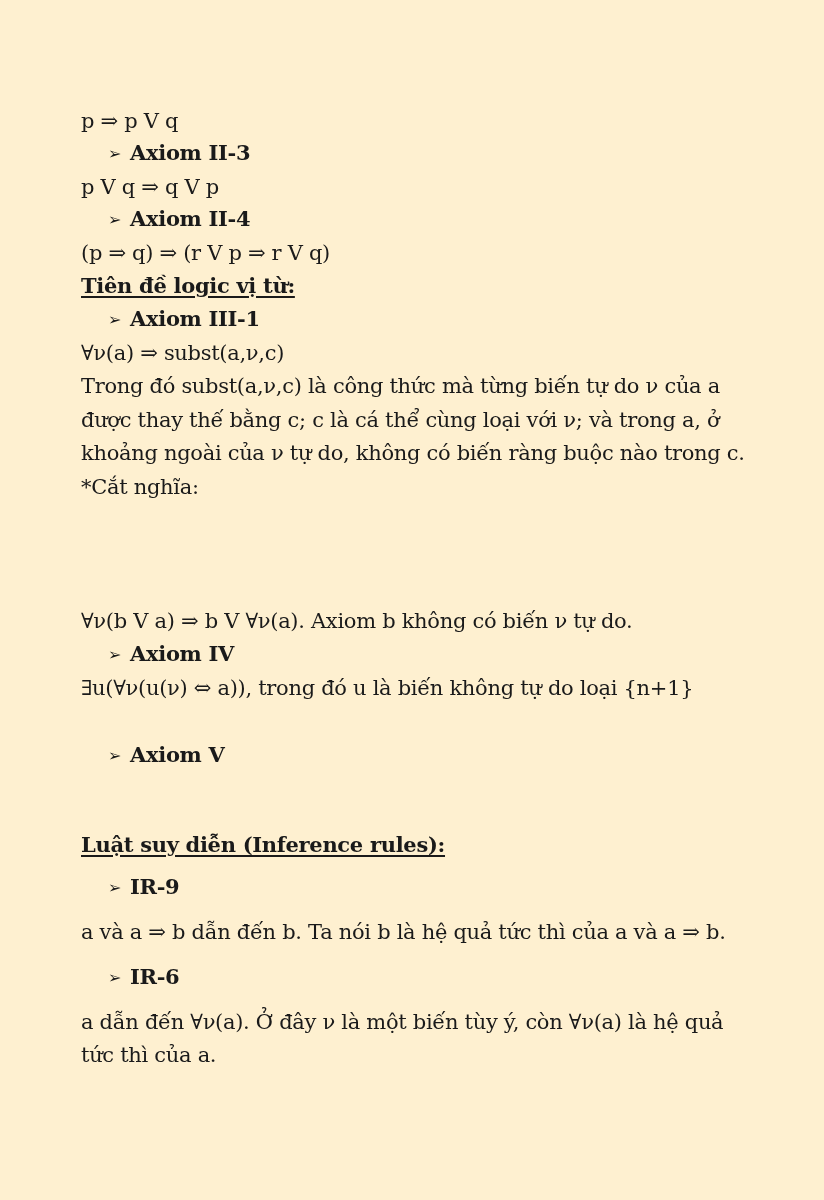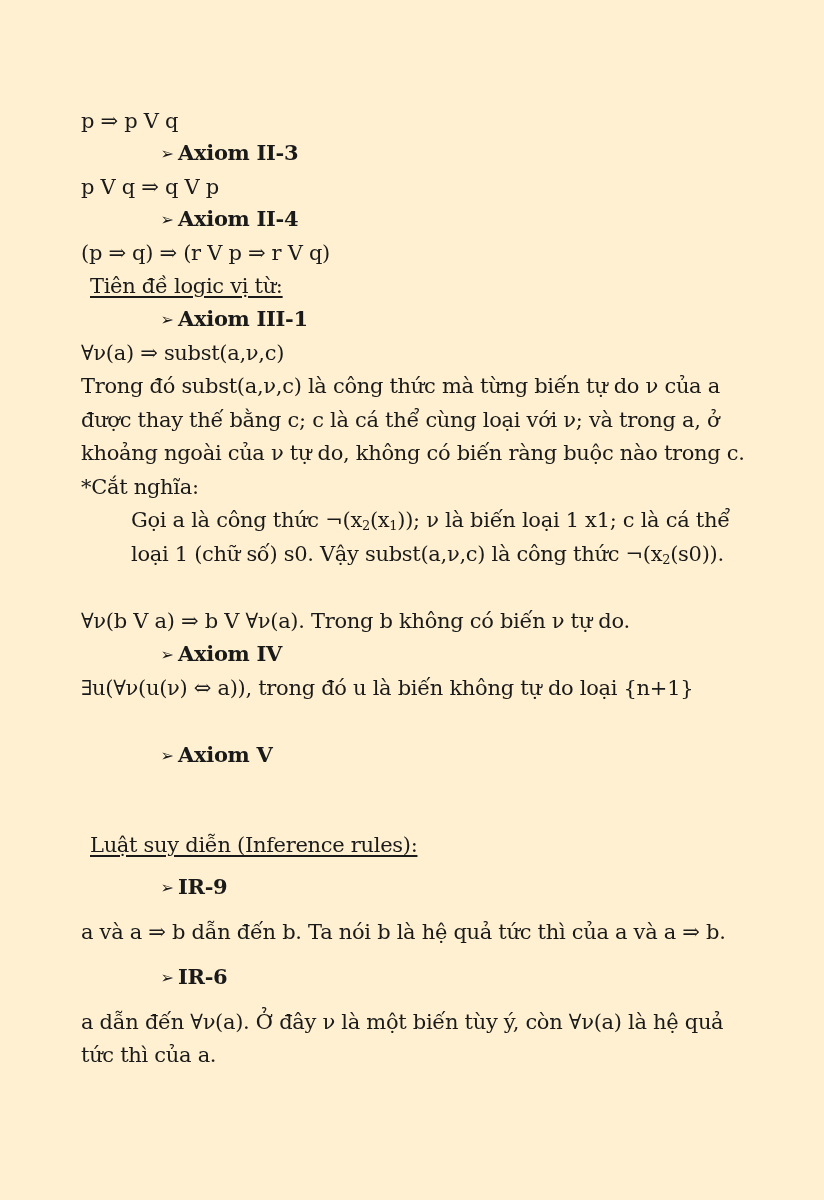--- a/index.html
+++ b/index.html
@@ -13,42 +13,39 @@
     position: relative;
     overflow: hidden;
     font-family: "DejaVu Serif", "Liberation Serif", serif;
     color: #1a1a1a;
   }
   .page {
     position: absolute;
     left: 0; top: 0;
     width: 824px;
     height: 1200px;
-    text-align: center;
   }
   .line {
     position: absolute;
     left: 81px;
     white-space: nowrap;
     font-size: 21px;
     line-height: 28px;
     letter-spacing: -0.3px;
   }
   .indent1 { left: 108px; }
   .indent2 { left: 131px; }
   .heading {
     font-weight: bold;
     font-size: 21px;
-    margin-left: 48px;
   }
   .section {
-    font-weight: normal;
+    font-weight: bold;
     text-decoration: underline;
     text-underline-offset: 3px;
-    margin-left: 9px;
   }
   .bullet {
     display: inline-block;
     width: 22px;
     font-size: 16px;
     font-weight: normal;
     vertical-align: 1px;
   }
   sub {
     font-size: 13px;
@@ -80,30 +77,24 @@
   <div class="line indent1 heading" style="top:305px">
     <span class="bullet">➢</span><span>Axiom III-1</span>
   </div>
 
   <div class="line" style="top:372px">Trong đó subst(a,ν,c) là công thức mà từng biến tự do ν của a</div>
   <div class="line" style="top:339px">∀ν(a) ⇒ subst(a,ν,c)</div>
   <div class="line" style="top:439px">khoảng ngoài của ν tự do, không có biến ràng buộc nào trong c.</div>
   <div class="line" style="top:406px">được thay thế bằng c; c là cá thể cùng loại với ν; và trong a, ở</div>
   <div class="line" style="top:473px">*Cắt nghĩa:</div>
 
-  <div class="line indent2" style="top:506px">
-    <span>Gọi a là công thức ¬(x</span><sub>2</sub><span>(x</span><sub>1</sub><span>)); ν là biến loại 1 x1; c là cá thể</span>
-  </div>
-
-  <div class="line indent2" style="top:540px">
-    <span>loại 1 (chữ số) s0. Vậy subst(a,ν,c) là công thức ¬(x</span><sub>2</sub><span>(s0)).</span>
-  </div>
 
 
-  <div class="line" style="top:607px">∀ν(b V a) ⇒ b V ∀ν(a). Trong b không có biến ν tự do.</div>
+
+  <div class="line" style="top:607px">∀ν(b V a) ⇒ b V ∀ν(a). Axiom b không có biến ν tự do.</div>
 
   <div class="line indent1 heading" style="top:640px">
     <span class="bullet">➢</span><span>Axiom IV</span>
   </div>
 
   <div class="line" style="top:674px">∃u(∀ν(u(ν) ⇔ a)), trong đó u là biến không tự do loại {n+1}</div>
 
   <div class="line indent1 heading" style="top:741px">
     <span class="bullet">➢</span><span>Axiom V</span>
   </div>

